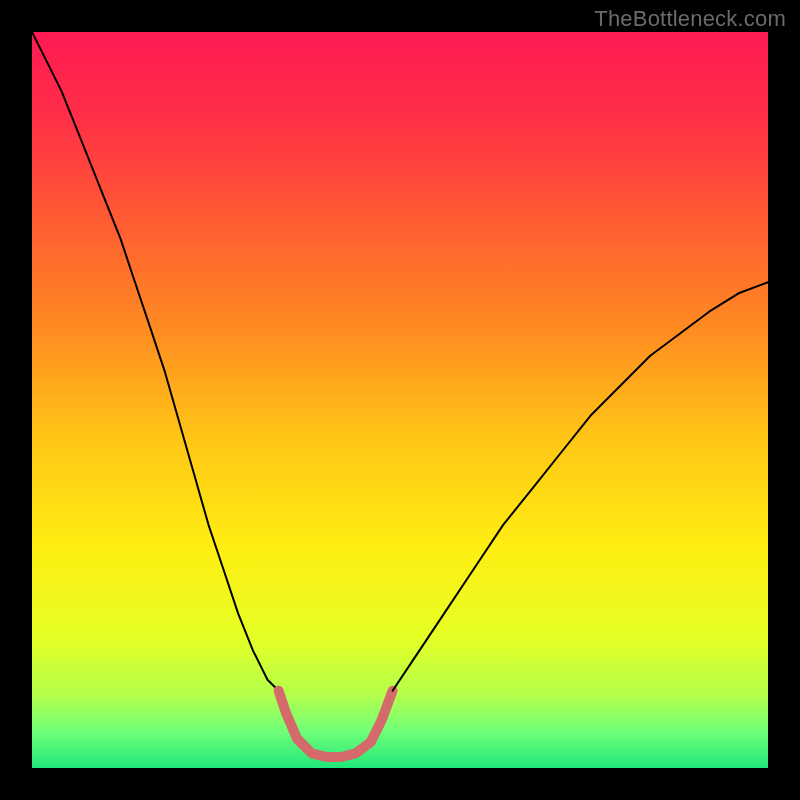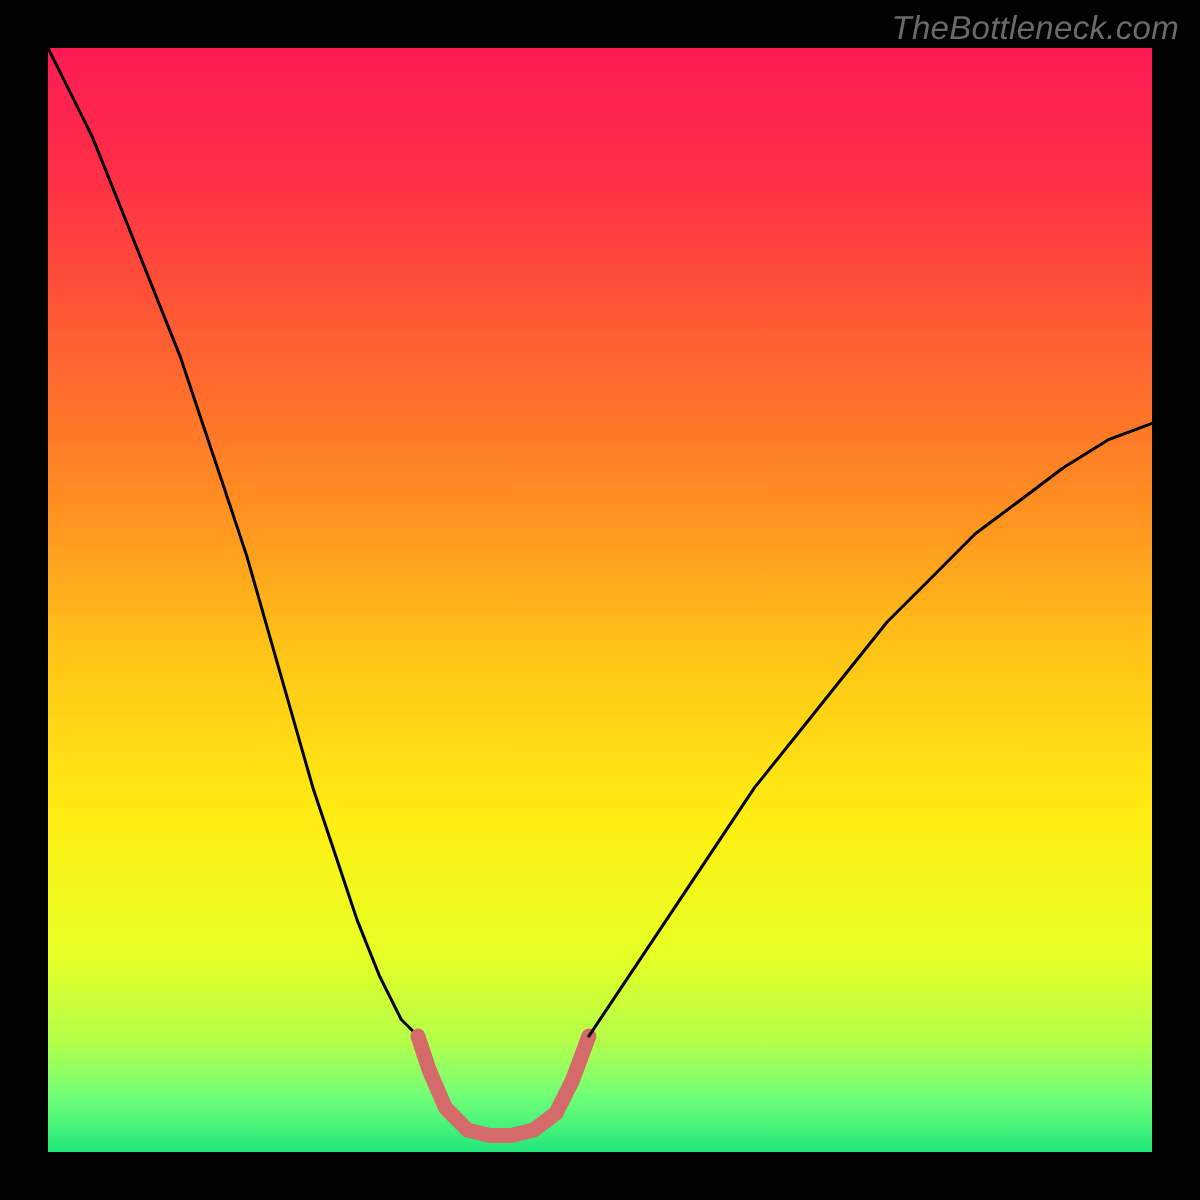--- a/index.html
+++ b/index.html
@@ -11,21 +11,20 @@
     overflow: hidden;
     font-family: -apple-system, BlinkMacSystemFont, "Segoe UI", Arial, sans-serif;
   }
   .frame {
     position: absolute;
     left: 0;
     top: 0;
     width: 800px;
     height: 612px;
     background: #000;
-    font-style: italic;
   }
   .watermark {
     position: absolute;
     top: 6px;
     right: 14px;
     color: #6a6a6a;
     font-size: 22px;
     letter-spacing: 0.2px;
     font-weight: 500;
   }

